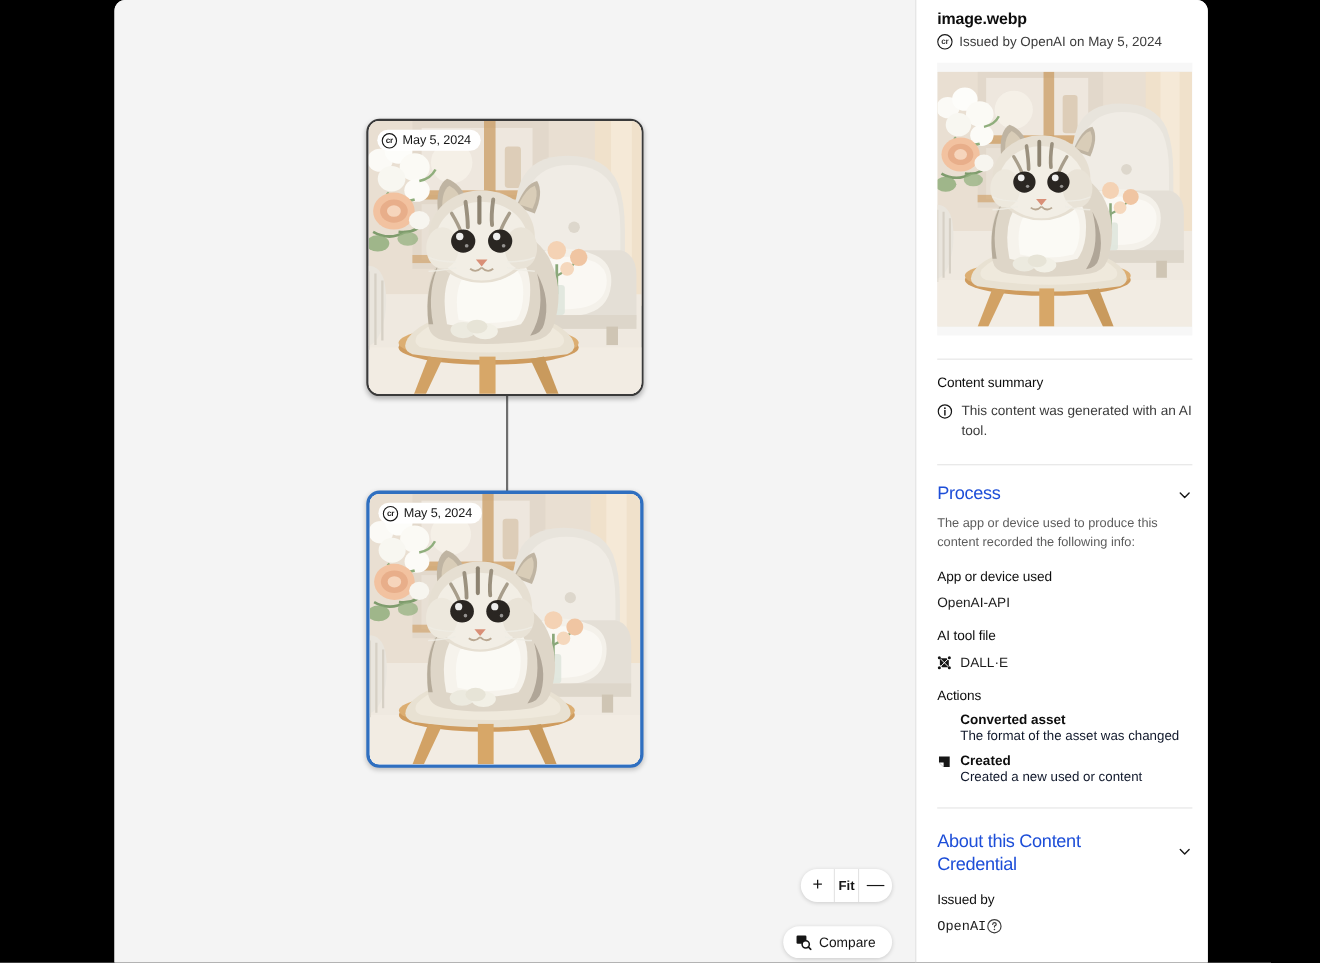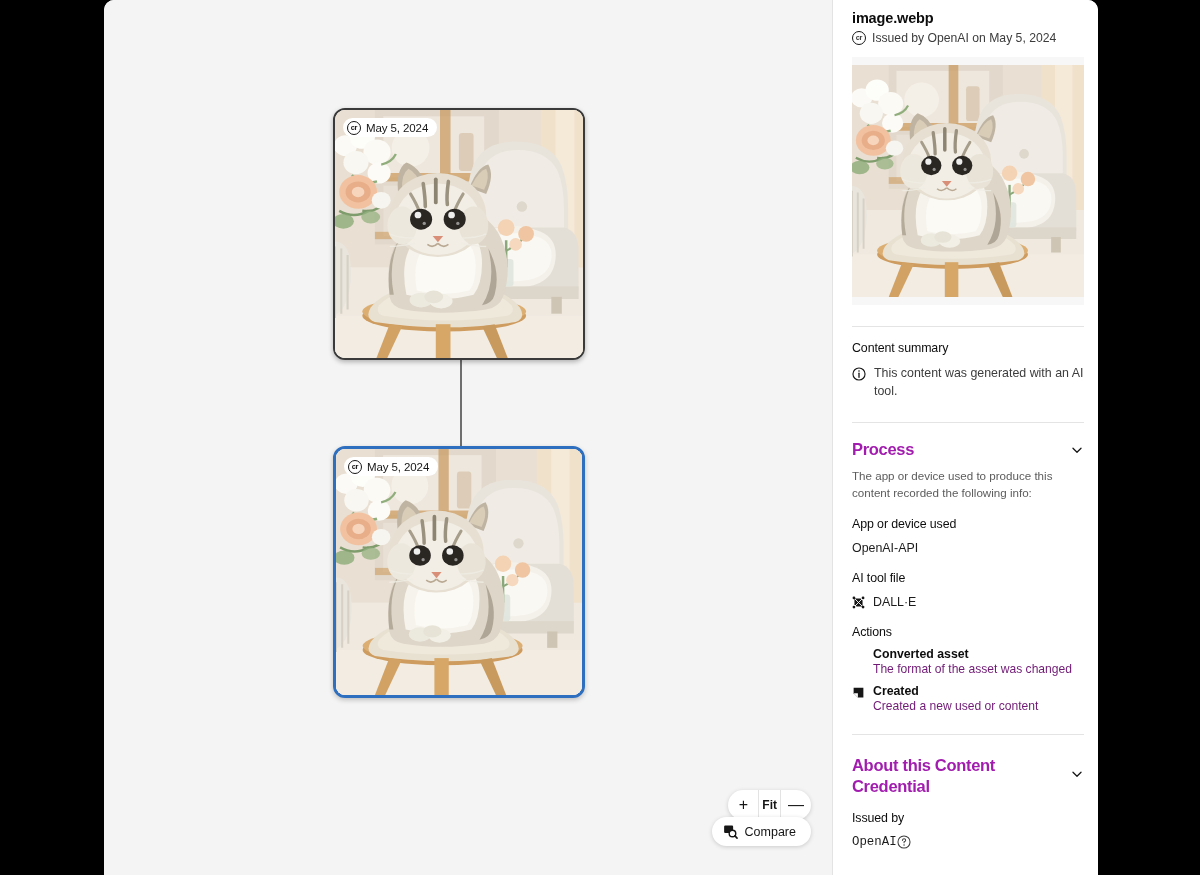--- a/index.html
+++ b/index.html
@@ -116,21 +116,21 @@
   .zc-fit {
     padding: 0 3px;
     display: flex; align-items: center; justify-content: center;
     font-size: 12px; font-weight: 700; color: #161616; cursor: pointer;
     border-left: 1px solid #e3e3e3; border-right: 1px solid #e3e3e3;
   }
 
   .compare-btn {
     position: absolute;
     right: 21px;
-    bottom: 29px;
+    bottom: 4px;
     height: 29px;
     padding: 0 15px 0 11px;
     display: flex; align-items: center; gap: 7px;
     background: #ffffff;
     border: none;
     border-radius: 15px;
     box-shadow: 0 1px 4px rgba(0,0,0,0.17);
     font-size: 12.5px; color: #161616; cursor: pointer;
     font-family: "Liberation Sans", sans-serif;
     z-index: 8;
@@ -169,40 +169,40 @@
   }
   .preview-img { width: 232px; height: 232px; position: relative; overflow: hidden; }
 
   .divider { height: 1px; background: #e4e4e4; margin: 21px 0 0 0; }
 
   .sec-h {
     font-size: 12.4px; font-weight: 400; color: #0d0d0d;
     letter-spacing: -0.1px;
   }
   .sec-h-big {
-    font-size: 16.5px; font-weight: 700; color: #a21caf;
+    font-size: 16.5px; font-weight: 400; color: #1d4ed8;
     letter-spacing: -0.3px; line-height: 1.28;
   }
   .sec-head-row {
     display: flex; align-items: flex-start; justify-content: space-between;
     gap: 8px;
   }
 
   .body-txt { font-size: 12.4px; color: #3c3c3c; line-height: 1.45; }
   .muted-sm { font-size: 11.6px; color: #5c5c5c; line-height: 1.42; }
   .val-txt { font-size: 12.4px; color: #1c1c1c; }
 
   .icon-row { display: flex; gap: 8px; align-items: flex-start; }
 
   .chev { flex: 0 0 auto; margin-top: 4px; }
 
   .action-item { display: flex; gap: 8px; align-items: flex-start; margin-top: 8px; }
   .action-ico { width: 13px; flex: 0 0 13px; margin-top: 2px; }
   .action-title { font-size: 12.3px; font-weight: 700; color: #0d0d0d; }
-  .action-desc { font-size: 12.1px; color: #701a75; margin-top: 1px; }
+  .action-desc { font-size: 12.1px; color: #0f172a; margin-top: 1px; }
 
   .issued-by-row {
     display: flex; align-items: center; justify-content: flex-start;
     margin-top: 10px;
     font-family: Liberation Mono, monospace;
   }
 
   .sp8 { height: 8px; }
   .sp10 { height: 10px; }
   .sp14 { height: 14px; }

